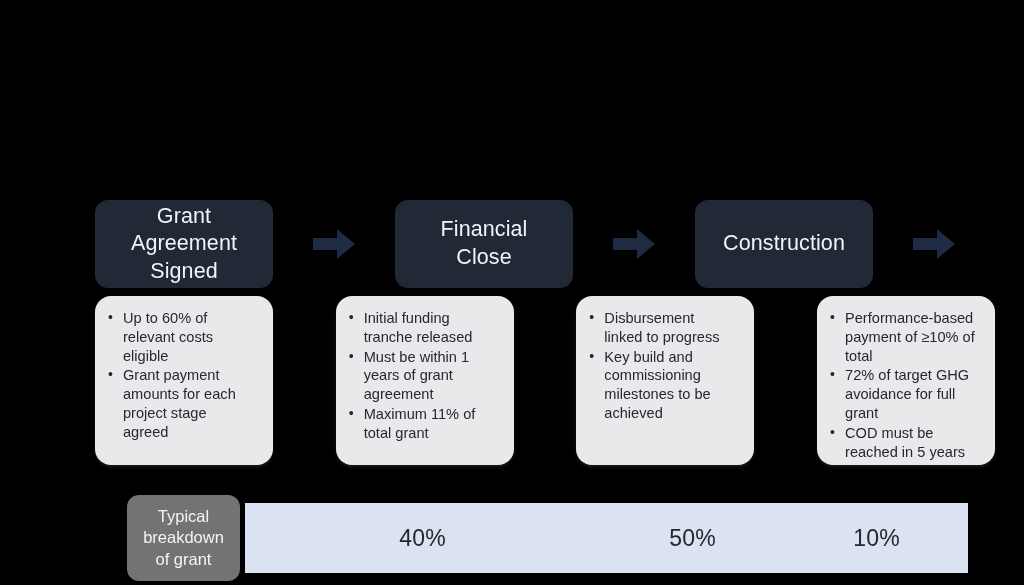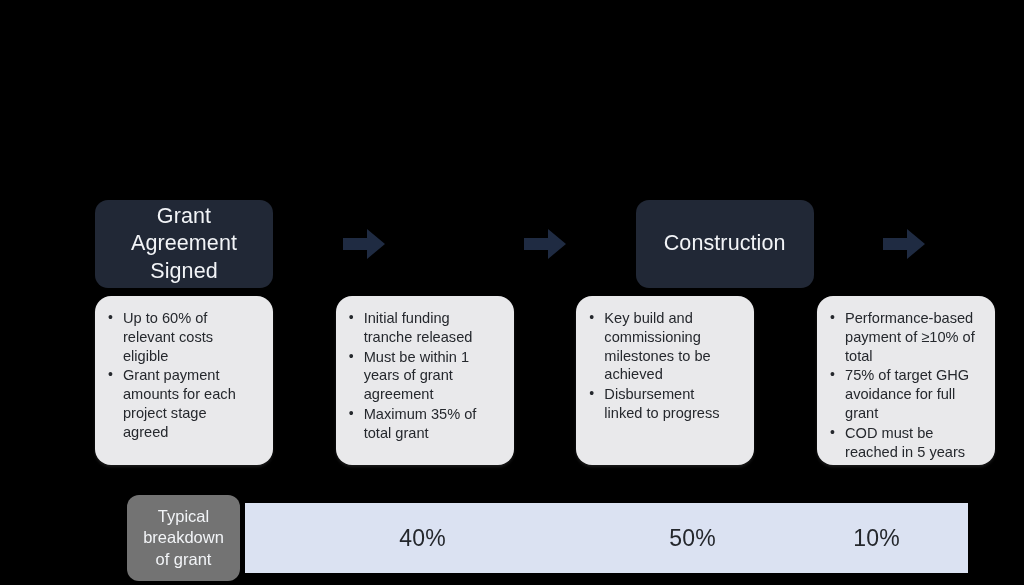--- a/index.html
+++ b/index.html
@@ -163,20 +163,24 @@
 Agreement
 Signed</div>
   </div>
 
   <div class="arrow-cell">
     <svg class="block-arrow" viewBox="0 0 42 32">
       <path d="M0 10 H24 V1 L42 16 L24 31 V22 H0 Z" fill="#1f2b42"></path>
     </svg>
   </div>
 
+  <div class="stage-col">
+    <div class="stage-chip">Financial
+Close</div>
+  </div>
 
   <div class="arrow-cell">
     <svg class="block-arrow" viewBox="0 0 42 32">
       <path d="M0 10 H24 V1 L42 16 L24 31 V22 H0 Z" fill="#1f2b42"></path>
     </svg>
   </div>
 
   <div class="stage-col">
     <div class="stage-chip">Construction</div>
   </div>
@@ -200,43 +204,43 @@
     </div>
   </div>
 
   <div class="card-gap"></div>
 
   <div class="card-col">
     <div class="detail-card">
       <ul>
         <li>Initial funding tranche released</li>
         <li>Must be within 1 years of grant agreement</li>
-        <li>Maximum 35% of total grant</li>
+        <li>Maximum 11% of total grant</li>
       </ul>
     </div>
   </div>
 
   <div class="card-gap"></div>
 
   <div class="card-col">
     <div class="detail-card">
       <ul>
+        <li>Disbursement linked to progress</li>
         <li>Key build and commissioning milestones to be achieved</li>
-        <li>Disbursement linked to progress</li>
       </ul>
     </div>
   </div>
 
   <div class="card-gap"></div>
 
   <div class="card-col">
     <div class="detail-card">
       <ul>
         <li>Performance-based payment of ≥10% of total</li>
-        <li>75% of target GHG avoidance for full grant</li>
+        <li>72% of target GHG avoidance for full grant</li>
         <li>COD must be reached in 5 years</li>
       </ul>
     </div>
   </div>
 </div>
 
 <div class="breakdown-label">Typical
 breakdown
 of grant</div>
 

